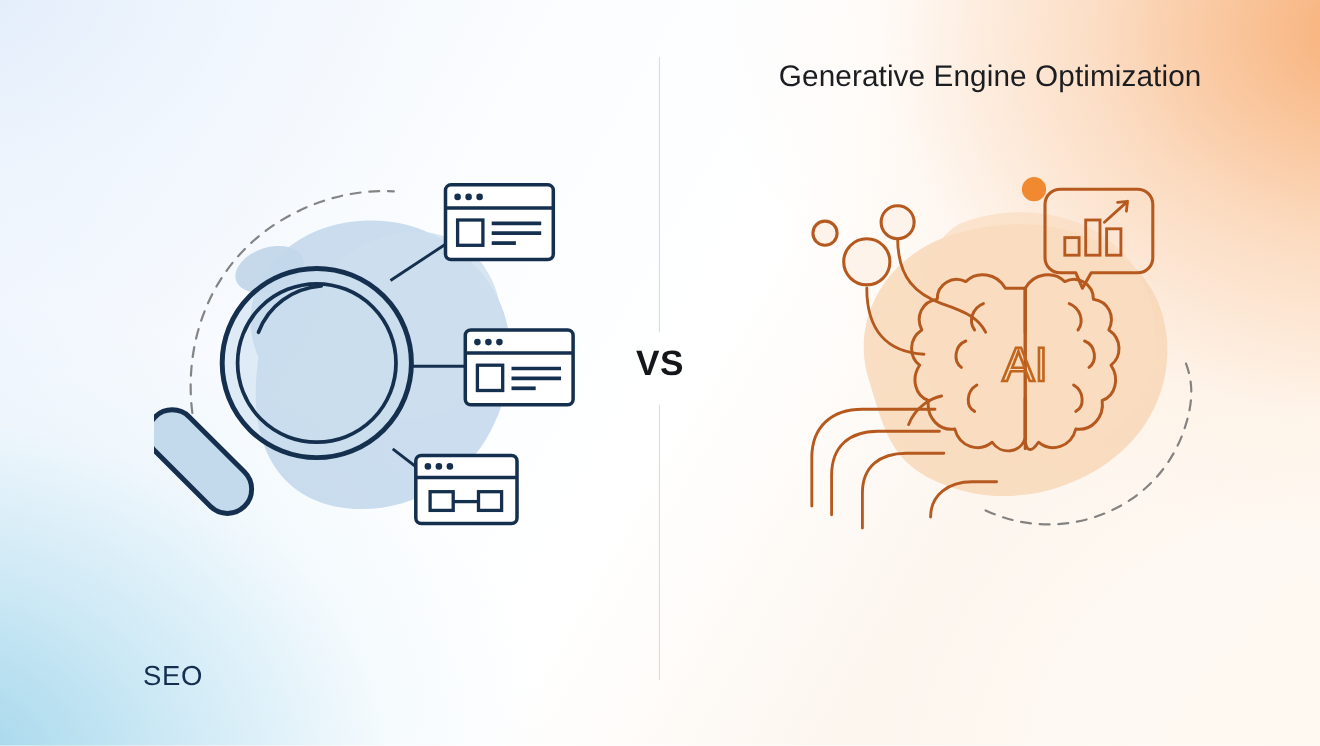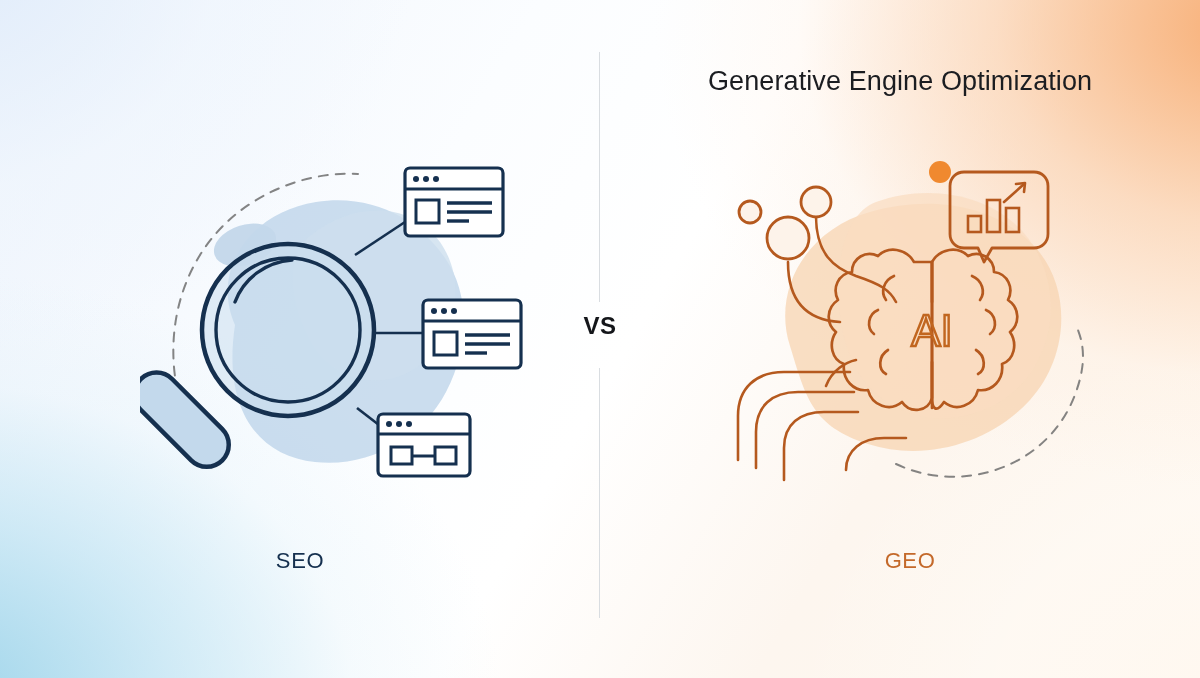--- a/index.html
+++ b/index.html
@@ -32,43 +32,42 @@
   }
   .divider-top { top: 52px; height: 250px; }
   .divider-bottom { top: 368px; height: 250px; }
 
   .vs-label {
     position: absolute;
     left: 560px;
     top: 312px;
     width: 80px;
     text-align: center;
-    font-size: 24px;
+    font-size: 32px;
     font-weight: bold;
     color: #14161a;
     letter-spacing: 0.5px;
   }
 
   
   .side-title {
     position: absolute;
     top: 54px;
     font-size: 27px;
     color: #1b1d21;
     letter-spacing: 0.1px;
     white-space: nowrap;
   }
-  .title-right { left: 708px; margin-top: 12px; }
+  .title-right { left: 708px; }
 
   .side-label {
     position: absolute;
-    top: 548px;
+    top: 601px;
     width: 340px;
-    text-align: center;
-    font-size: 22px;
+    font-size: 25px;
     letter-spacing: 0.6px;
   }
   .label-seo { left: 130px; color: #15304f; }
   .label-geo { left: 740px; color: #c4692a; }
 
   
   .illus {
     position: absolute;
     top: 150px;
   }
@@ -215,15 +214,14 @@
   </div>
 
   <div class="divider divider-top"></div>
   <div class="vs-label">VS</div>
   <div class="divider divider-bottom"></div>
 
   <div class="side-title title-right">Generative Engine Optimization</div>
 
   <div class="side-label label-seo">SEO</div>
 
-  <div class="side-label label-geo">GEO</div>
 
 </div>
 
 </body></html>

